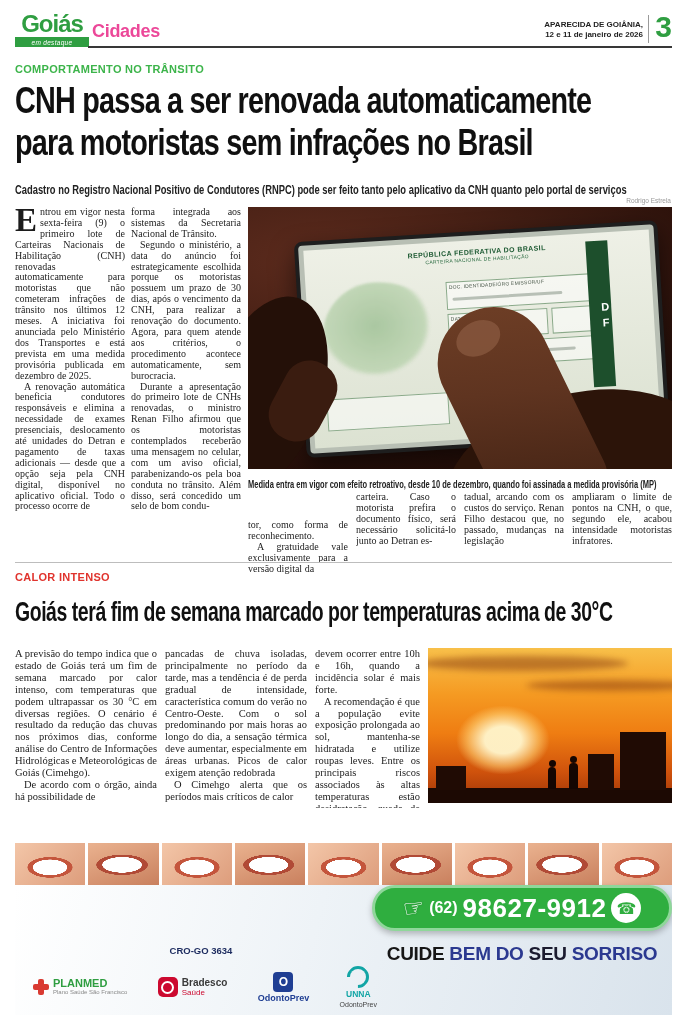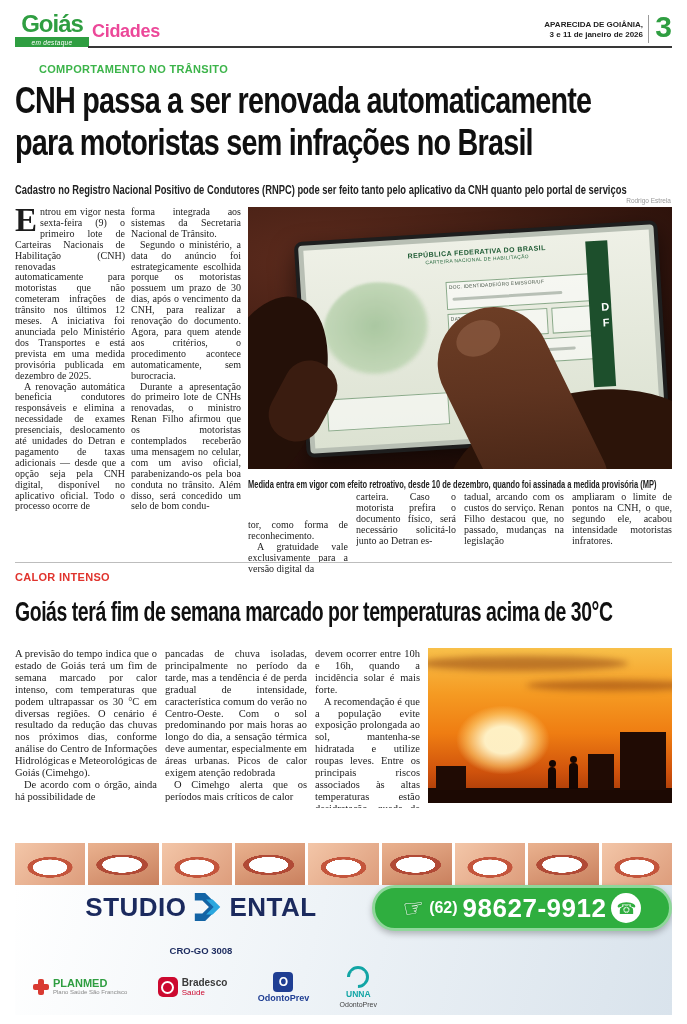--- a/index.html
+++ b/index.html
@@ -11,21 +11,21 @@
   .logo-sub{margin-top:1px;background:#2f9e41;color:#fff;font-size:6.5px;font-style:italic;
             padding:1.5px 4px;letter-spacing:.3px;}
   .section-title{position:absolute;left:92px;top:21px;font-size:18px;font-weight:bold;color:#ec4899;letter-spacing:-.3px;}
   .header-rule{position:absolute;left:88px;right:15px;top:46px;height:2px;background:#383838;}
   .dateline{position:absolute;right:44px;top:20px;text-align:right;font-size:8px;font-weight:bold;
             color:#222;line-height:10px;}
   .pagenum-sep{position:absolute;right:38px;top:15px;width:1px;height:28px;background:#9a9a9a;}
   .pagenum{position:absolute;right:15px;top:10px;font-size:30px;font-weight:bold;color:#2f9e41;}
   
   .kicker{position:absolute;left:15px;font-size:11px;font-weight:bold;letter-spacing:.3px;}
-  .kicker.green{color:#3cb44a;top:63px;margin-left:24px;}
+  .kicker.green{color:#3cb44a;top:63px;}
   .kicker.red{color:#e0342e;top:571px;}
   .headline1{position:absolute;left:15px;top:80px;}
   .hl1-line{font-size:36px;line-height:42px;font-weight:bold;color:#101010;letter-spacing:-1px;
             white-space:nowrap;transform:scaleX(.8);transform-origin:0 0;}
   .headline2{position:absolute;left:15px;top:596px;}
   .hl2-line{font-size:27px;line-height:32px;font-weight:bold;color:#101010;letter-spacing:-.6px;
             white-space:nowrap;transform:scaleX(.72);transform-origin:0 0;}
   .deck{position:absolute;left:15px;top:180px;}
   .deck span{display:inline-block;font-size:12px;font-weight:bold;color:#222;white-space:nowrap;
              transform:scaleX(.78);transform-origin:0 0;}
@@ -163,21 +163,21 @@
 
 <div class="page">
 
   <div class="logo">
     <div class="logo-word">Goiás</div>
     <div class="logo-sub">em destaque</div>
   </div>
   <div class="section-title">Cidades</div>
   <div class="dateline">
     <div>APARECIDA DE GOIÂNIA,</div>
-    <div>3 e 11 de janeiro de 2026</div>
+    <div>12 e 11 de janeiro de 2026</div>
   </div>
   <div class="pagenum-sep"></div>
   <div class="pagenum">3</div>
   <div class="header-rule"></div>
 
   <div class="kicker green">COMPORTAMENTO NO TRÂNSITO</div>
   <div class="headline1">
     <div class="hl1-line">CNH passa a ser renovada automaticamente</div>
     <div class="hl1-line">para motoristas sem infrações no Brasil</div>
   </div>
@@ -279,31 +279,21 @@
       <div class="tile"></div>
       <div class="tile"></div>
       <div class="tile"></div>
       <div class="tile"></div>
       <div class="tile"></div>
       <div class="tile"></div>
       <div class="tile"></div>
       <div class="tile"></div>
     </div>
     <div class="ad-body">
-      <div class="brand-row">
-        <span class="brand-txt">STUDIO</span>
-        <span class="dlogo">
-          <svg viewBox="0 0 34 34" width="32" height="32">
-            <path d="M3 2 h11 l15 15 -15 15 H3 v-8 h8 l7 -7 -7 -7 H3 z" fill="#1464a5"></path>
-            <path d="M15 9 l8 8 -8 8 h7 l8 -8 -8 -8 z" fill="#2aa7df"></path>
-          </svg>
-        </span>
-        <span class="brand-txt">ENTAL</span>
-      </div>
-      <div class="ad-cro">CRO-GO 3008</div>
+      <div class="ad-cro">CRO-GO 3634</div>
 
       <div class="partners">
         <div class="partner">
           <div class="pm-cross"></div>
           <div>
             <div class="pm-name">PLANMED</div>
             <div class="pm-sub">Plano Saúde São Francisco</div>
           </div>
         </div>
         <div class="partner">
@@ -325,16 +315,22 @@
           <div class="unna-sub">OdontoPrev</div>
         </div>
       </div>
 
       <div class="green-pill">
         <span class="hand-icon">☞</span>
         <span class="phone-area">(62)</span>
         <span class="phone-num">98627-9912</span>
         <span class="wa-circle">☎</span>
       </div>
+      <div class="slogan">
+        <span class="w1">CUIDE</span>
+        <span class="w2">BEM DO</span>
+        <span class="w3">SEU</span>
+        <span class="w4">SORRISO</span>
+      </div>
     </div>
   </div>
 
 </div>
 
 </body></html>

